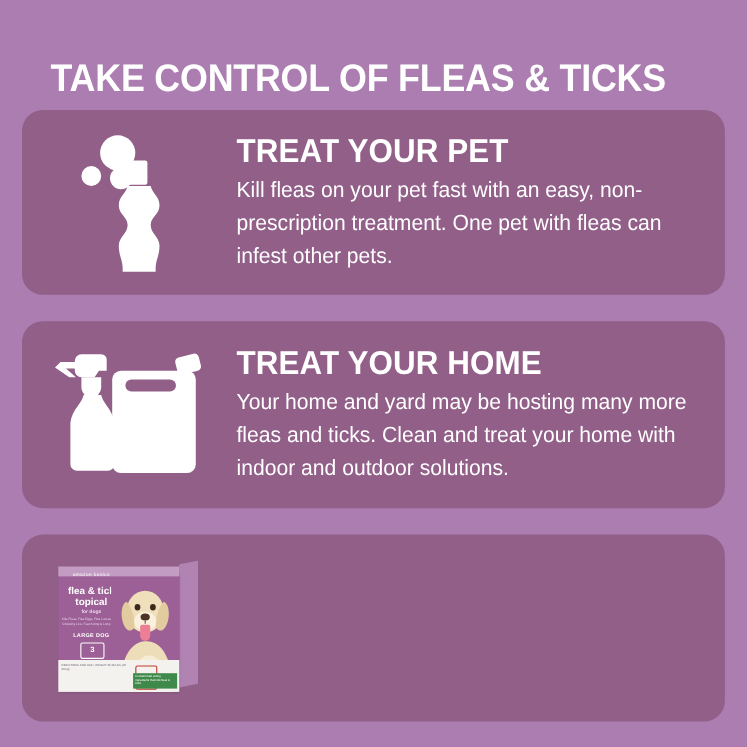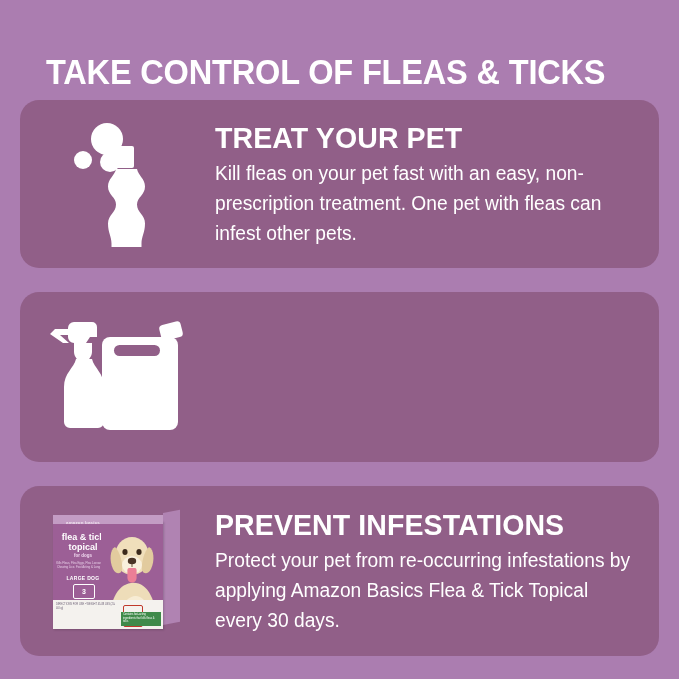--- a/index.html
+++ b/index.html
@@ -273,20 +273,24 @@
           <path d="M5 12 h18 v6 h-13 l9 8 h-6 l-13 -9 z" fill="#ffffff"></path>
           <path d="M24 5 h18 a5 5 0 0 1 5 5 v10 h-7 l-4 6 h-12 a6 6 0 0 1 -6 -6 v-9 a6 6 0 0 1 6 -6 z" fill="#ffffff"></path>
           <path d="M30 26 h12 v9 c0 6 -6 8 -6 15 v4 h-6 v-4 c0 -7 -6 -9 -6 -15 v-9 z" fill="#ffffff"></path>
           <path d="M26 42 h16 c2 9 12 14 12 28 v35 a6 6 0 0 1 -6 6 h-28 a6 6 0 0 1 -6 -6 v-35 c0 -14 10 -19 12 -28 z" fill="#ffffff"></path>
 
           <path d="M60 20 h60 a8 8 0 0 1 8 8 v77 a8 8 0 0 1 -8 8 h-60 a8 8 0 0 1 -8 -8 v-77 a8 8 0 0 1 8 -8 z" fill="#ffffff"></path>
           <rect x="64" y="28" width="46" height="11" rx="5.5" fill="#915f88"></rect>
           <path d="M114 6 h14 a4 4 0 0 1 4 4 v8 a4 4 0 0 1 -4 4 h-14 a4 4 0 0 1 -4 -4 v-8 a4 4 0 0 1 4 -4 z" fill="#ffffff" transform="rotate(-14 121 14)"></path>
         </svg>
       </div>
+      <div class="text-slot">
+        <div class="card-heading">TREAT YOUR HOME</div>
+        <p class="card-body">Your home and yard may be hosting many more fleas and ticks. Clean and treat your home with indoor and outdoor solutions.</p>
+      </div>
     </div>
 
     <div class="card card-3">
       <div class="icon-slot">
         <div class="prod-wrap">
           <div class="prod-side"></div>
           <div class="prod-box"></div>
           <div class="prod-top"></div>
 
           <div class="brand">amazon basics</div>
@@ -327,20 +331,16 @@
             </g>
           </svg>
 
           <div class="prod-strip">
             <div class="prod-strip-lines">DIRECTIONS FOR USE  •  WEIGHT 45-88 LBS (20-40 kg)</div>
             <div class="prod-tick"></div>
             <div class="prod-green">Contains fast-acting ingredients that kills fleas &amp; ticks</div>
           </div>
         </div>
       </div>
-      <div class="text-slot">
-        <div class="card-heading">PREVENT INFESTATIONS</div>
-        <p class="card-body">Protect your pet from re-occurring infestations by applying Amazon Basics Flea &amp; Tick Topical every 30 days.</p>
-      </div>
     </div>
 
   </div>
 </div>
 
 </body></html>

